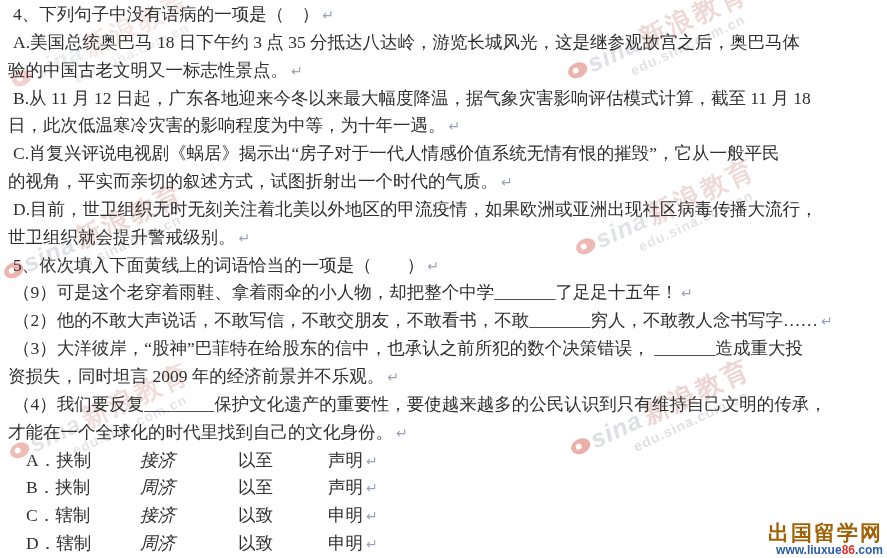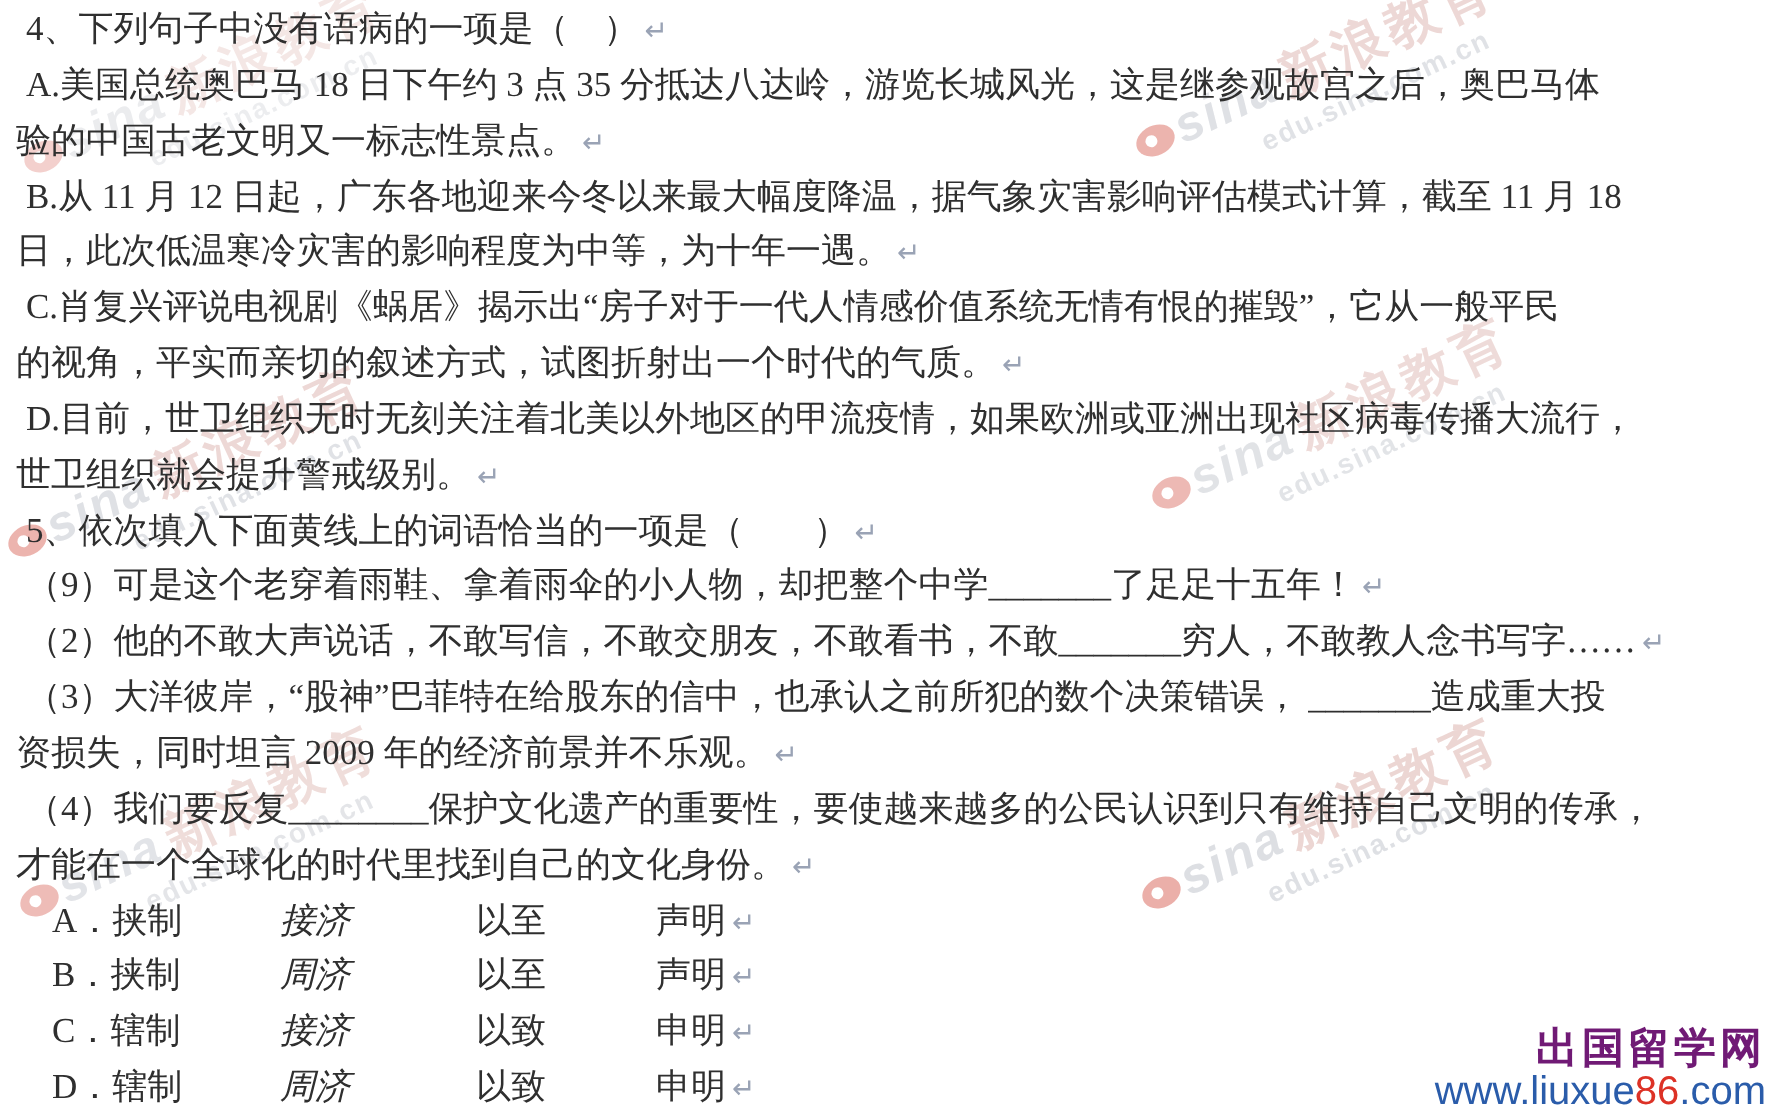--- a/index.html
+++ b/index.html
@@ -71,22 +71,22 @@
   .wm3 { left:18px;  top:254px; opacity:.45; }
   .wm4 { left:590px; top:230px; opacity:.42; }
   .wm5 { left:24px;  top:434px; opacity:.40; }
   .wm6 { left:585px; top:430px; opacity:.48; }
   
   .footer {
     position:absolute; right:4px; bottom:1px; z-index:2;
     text-align:right; line-height:1.05;
     font-family:"Liberation Sans","DejaVu Sans",sans-serif;
   }
-  .site { font-size:21px; font-weight:bold; color:#701a75; letter-spacing:2px; }
-  .url  { font-size:20px; font-weight:normal; color:#2a5caa; }
+  .site { font-size:21px; font-weight:bold; color:#a16207; letter-spacing:2px; }
+  .url  { font-size:12px; font-weight:bold; color:#2a5caa; }
   .url .num { color:#dd3226; }
 </style>
 </head>
 <body>
 
 <div class="page">
 
   <div class="wm wm1">
     <div class="wm-r1">
       <span class="wm-eye"></span>

